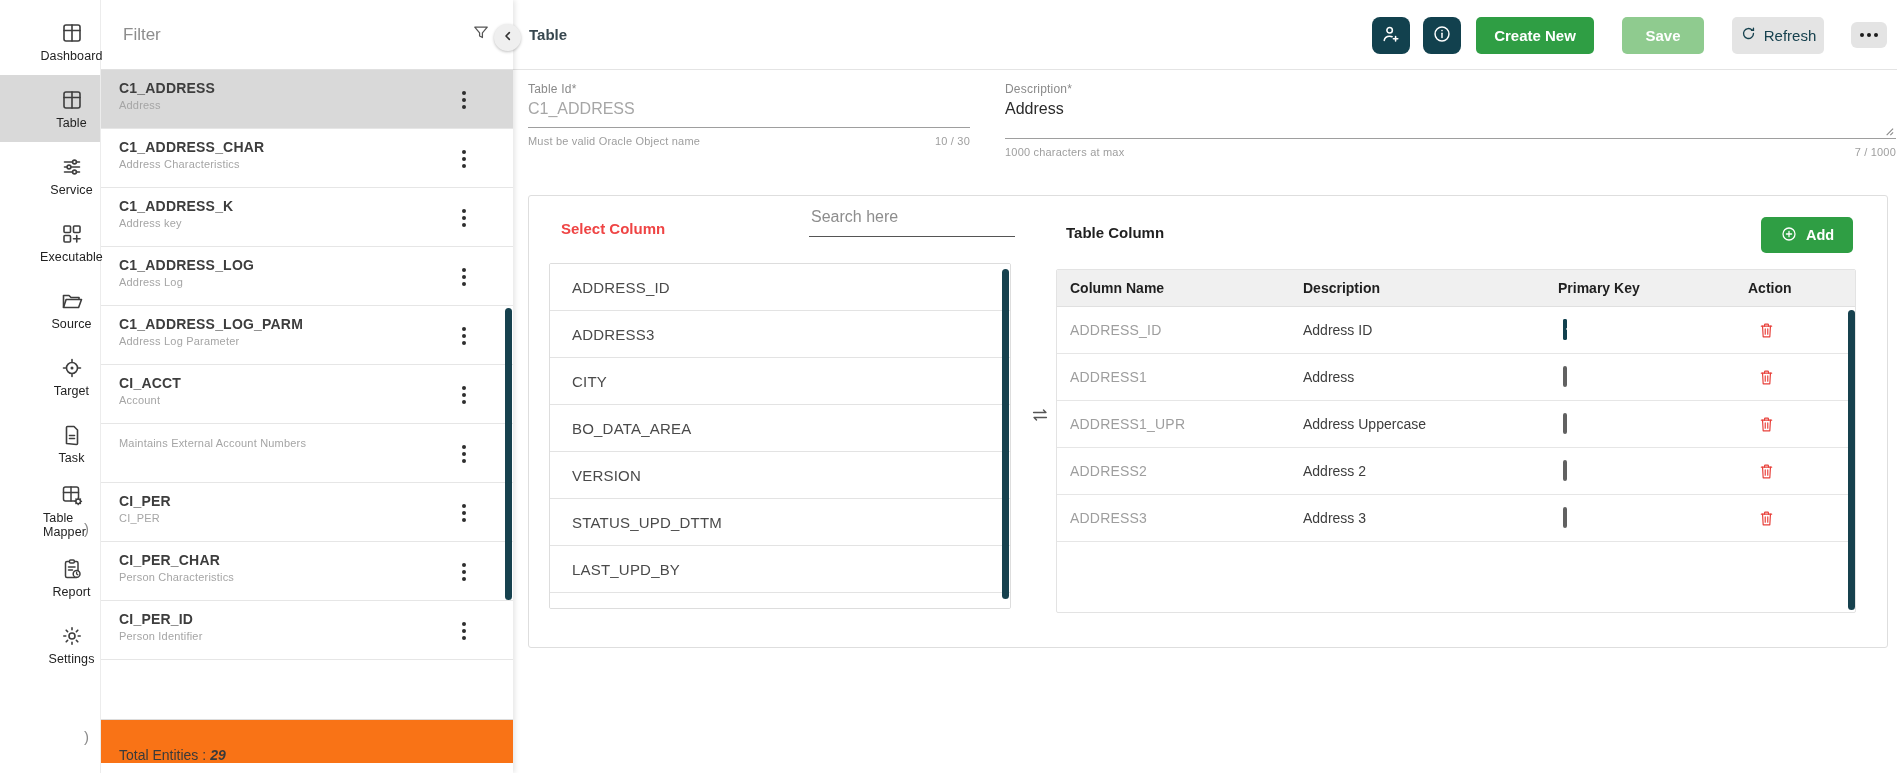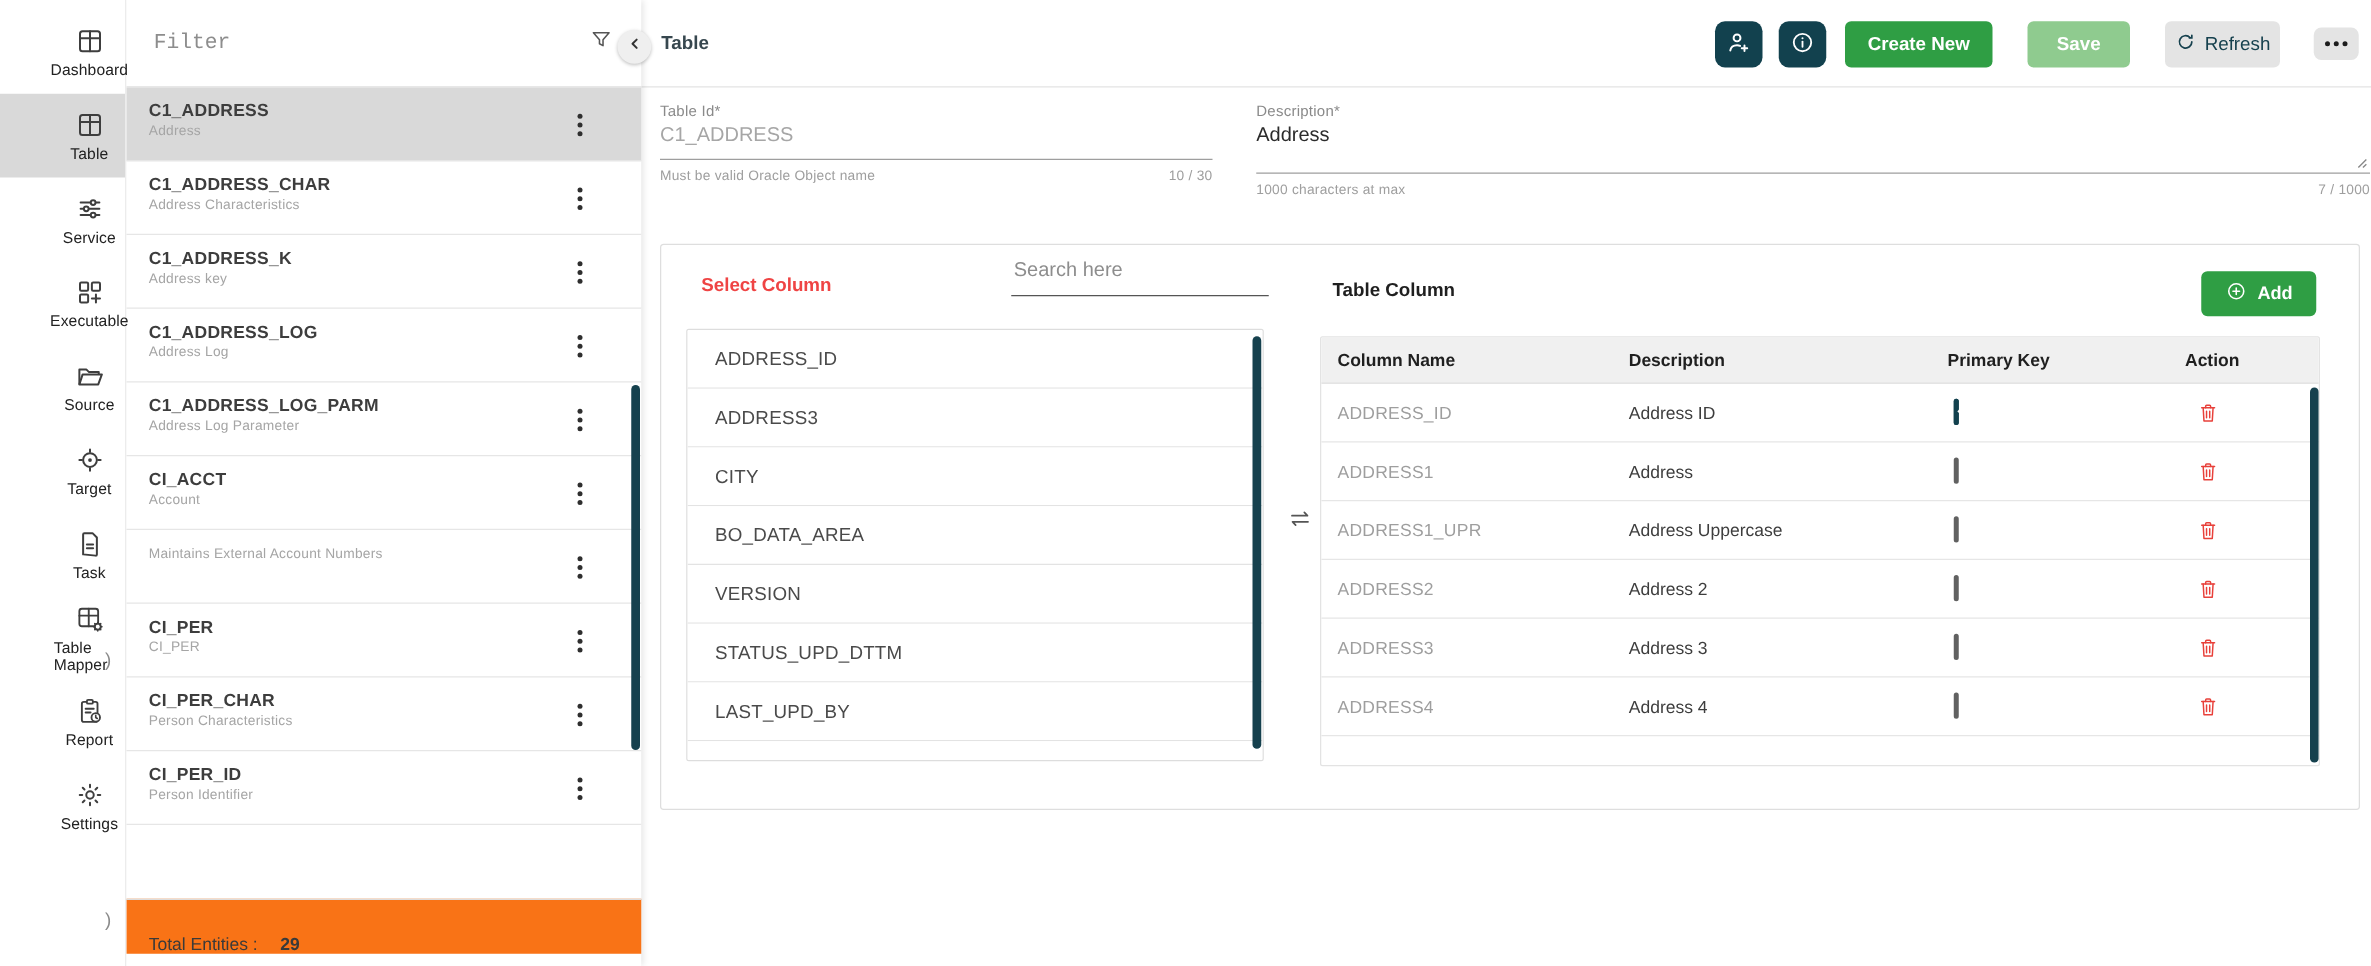--- a/index.html
+++ b/index.html
@@ -11,31 +11,31 @@
   #sidebar { position:absolute; left:0; top:0; width:101px; height:773px; background:#fff; border-right:1px solid #ececec; padding-top:8px; z-index:3; }
   .side-item { height:67px; display:flex; flex-direction:column; align-items:center; justify-content:center; gap:4px; cursor:pointer;padding-left:43px; }
   .side-item .lbl { font-size:12.5px; color:#222; letter-spacing:.1px; }
   .side-item.active { background:#d9d9d9; }
   .side-item svg { display:block; }
   .expander { position:absolute; left:84px; font-size:15px; color:#8a8a8a; z-index:4; }
 
   
   #entity-panel { position:absolute; left:101px; top:0; width:412px; height:773px; background:#fff; box-shadow:2px 0 5px rgba(0,0,0,.10); z-index:2; }
   .filter-bar { height:70px; border-bottom:1px solid #e0e0e0; display:flex; align-items:center; padding:0 22px; }
-  .filter-bar input { flex:1; border:none; outline:none; font-size:17px; color:#444; font-family:Liberation Mono, monospace; }
+  .filter-bar input { flex:1; border:none; outline:none; font-size:17px; color:#444; font-family:Liberation Sans, sans-serif; }
   .filter-bar input::placeholder { color:#8d8d8d; }
   .entity-list { list-style:none; }
   .entity-item { height:59px; border-bottom:1px solid #e6e6e6; position:relative; padding:10px 0 0 18px; cursor:pointer; }
   .entity-item.selected { background:#d9d9d9; }
   .entity-name { font-size:14px; font-weight:bold; color:#3d3d3d; letter-spacing:.2px; }
   .entity-desc { font-size:11px; color:#a5a5a5; margin-top:3px; letter-spacing:.2px; }
   .kebab { position:absolute; right:40px; top:17px; width:18px; height:26px; display:flex; flex-direction:column; align-items:center; justify-content:center; gap:3px; cursor:pointer; }
   .kebab i { width:4px; height:4px; border-radius:50%; background:#2e2e2e; }
   .panel-footer { position:absolute; left:0; top:719px; width:100%; height:44px; background:#f97316; border-top:1px solid #dcdcdc; display:flex; align-items:flex-end; padding-left:18px; font-size:14px; color:#3a3a3a; }
-  .panel-footer b { margin-left:18px; }
+  .panel-footer b { margin-left:4px;font-style:italic; }
   .panel-scroll { position:absolute; right:1px; top:308px; width:7px; height:292px; background:#16414e; border-radius:4px; }
 
   
   #main { position:absolute; left:513px; top:0; width:1384px; height:773px; background:#fff; }
   .main-header { height:70px; border-bottom:1px solid #e4e4e4; position:relative; }
   .main-title { position:absolute; left:16px; top:26px; font-size:15px; font-weight:bold; color:#37474f; }
   .collapse-btn { position:absolute; left:-19px; top:24px; width:27px; height:27px; border-radius:50%; background:#efefef; box-shadow:0 1px 3px rgba(0,0,0,.25); display:flex; align-items:center; justify-content:center; cursor:pointer; z-index:5; }
   .hdr-actions { position:absolute; right:10px; top:0; height:70px; display:flex; align-items:center; gap:13px; }
   .icon-btn { width:38px; height:37px; border-radius:8px; background:#12414e; display:flex; align-items:center; justify-content:center; cursor:pointer; border:none; }
   .btn { border:none; border-radius:5px; height:37px; font-family:inherit; font-size:15px; font-weight:bold; cursor:pointer; display:flex; align-items:center; justify-content:center; }
@@ -469,32 +469,17 @@
               <button class="trash-btn">
                 <svg width="19" height="19" viewBox="0 0 24 24" fill="none" stroke="#e8403a" stroke-width="1.5" stroke-linecap="round" stroke-linejoin="round">
                   <path d="M5.5 6.5h13"></path>
                   <path d="M9.5 6.5V5a1 1 0 0 1 1-1h3a1 1 0 0 1 1 1v1.5"></path>
                   <path d="M7 6.5l.8 13.5h8.4l.8-13.5"></path>
                   <path d="M10.4 10v6.7M13.6 10v6.7"></path>
                 </svg>
               </button>
             </span>
         </div>
-        <div class="tbl-row">
-          <span class="cell-name">ADDRESS4</span>
-          <span class="cell-desc">Address 4</span>
-          <span class="cell-pk"><span class="cb"></span></span>
-          <span class="cell-action">
-              <button class="trash-btn">
-                <svg width="19" height="19" viewBox="0 0 24 24" fill="none" stroke="#e8403a" stroke-width="1.5" stroke-linecap="round" stroke-linejoin="round">
-                  <path d="M5.5 6.5h13"></path>
-                  <path d="M9.5 6.5V5a1 1 0 0 1 1-1h3a1 1 0 0 1 1 1v1.5"></path>
-                  <path d="M7 6.5l.8 13.5h8.4l.8-13.5"></path>
-                  <path d="M10.4 10v6.7M13.6 10v6.7"></path>
-                </svg>
-              </button>
-            </span>
-        </div>
         <div class="table-scroll"></div>
       </div>
     </div>
   </section>
 </div>
 
 </body></html>

